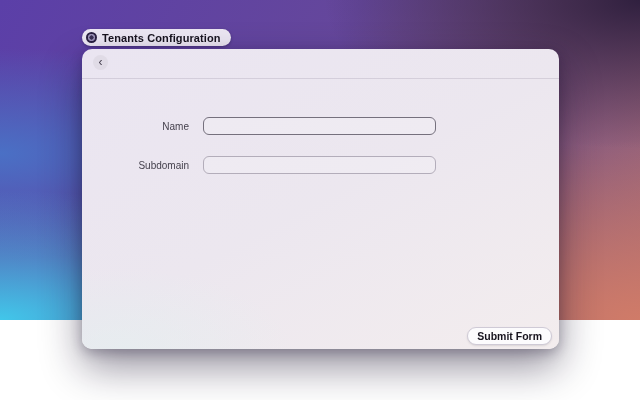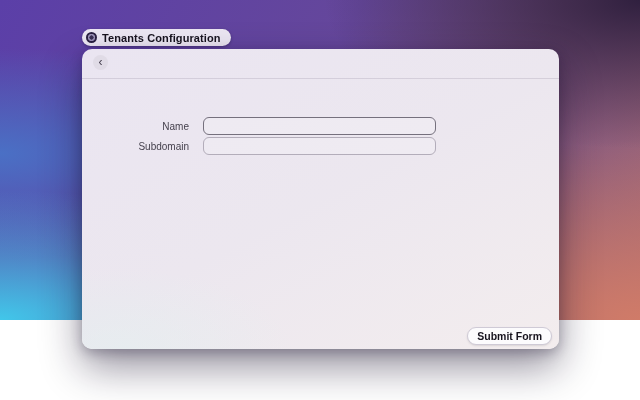--- a/index.html
+++ b/index.html
@@ -61,21 +61,21 @@
   .back-btn span { font-size:12px; line-height:1; margin-top:-1px; }
 
   .description {
     position:absolute; top:40px; left:0; width:100%;
     text-align:center; font-size:11px; line-height:14px;
     color:#3e3a46; margin:0;
   }
 
   .form-row { position:absolute; left:0; height:18px; display:flex; align-items:center;justify-content:flex-end; }
   .row-name      { top:68px; }
-  .row-subdomain { top:88px; }
+  .row-subdomain { top:107px; }
   .row-apikey    { top:138px; }
   .field-label {
     width:107px; text-align:right; font-size:10px; color:#46424e;
     margin-right:14px; flex:0 0 auto;
   }
   .field-input {
     width:233px; height:18px; box-sizing:border-box;
     border-radius:6px; padding:0 8px;
     background:rgba(255,255,255,0.18);
     border:1px solid var(--input-border,#b3adba);

